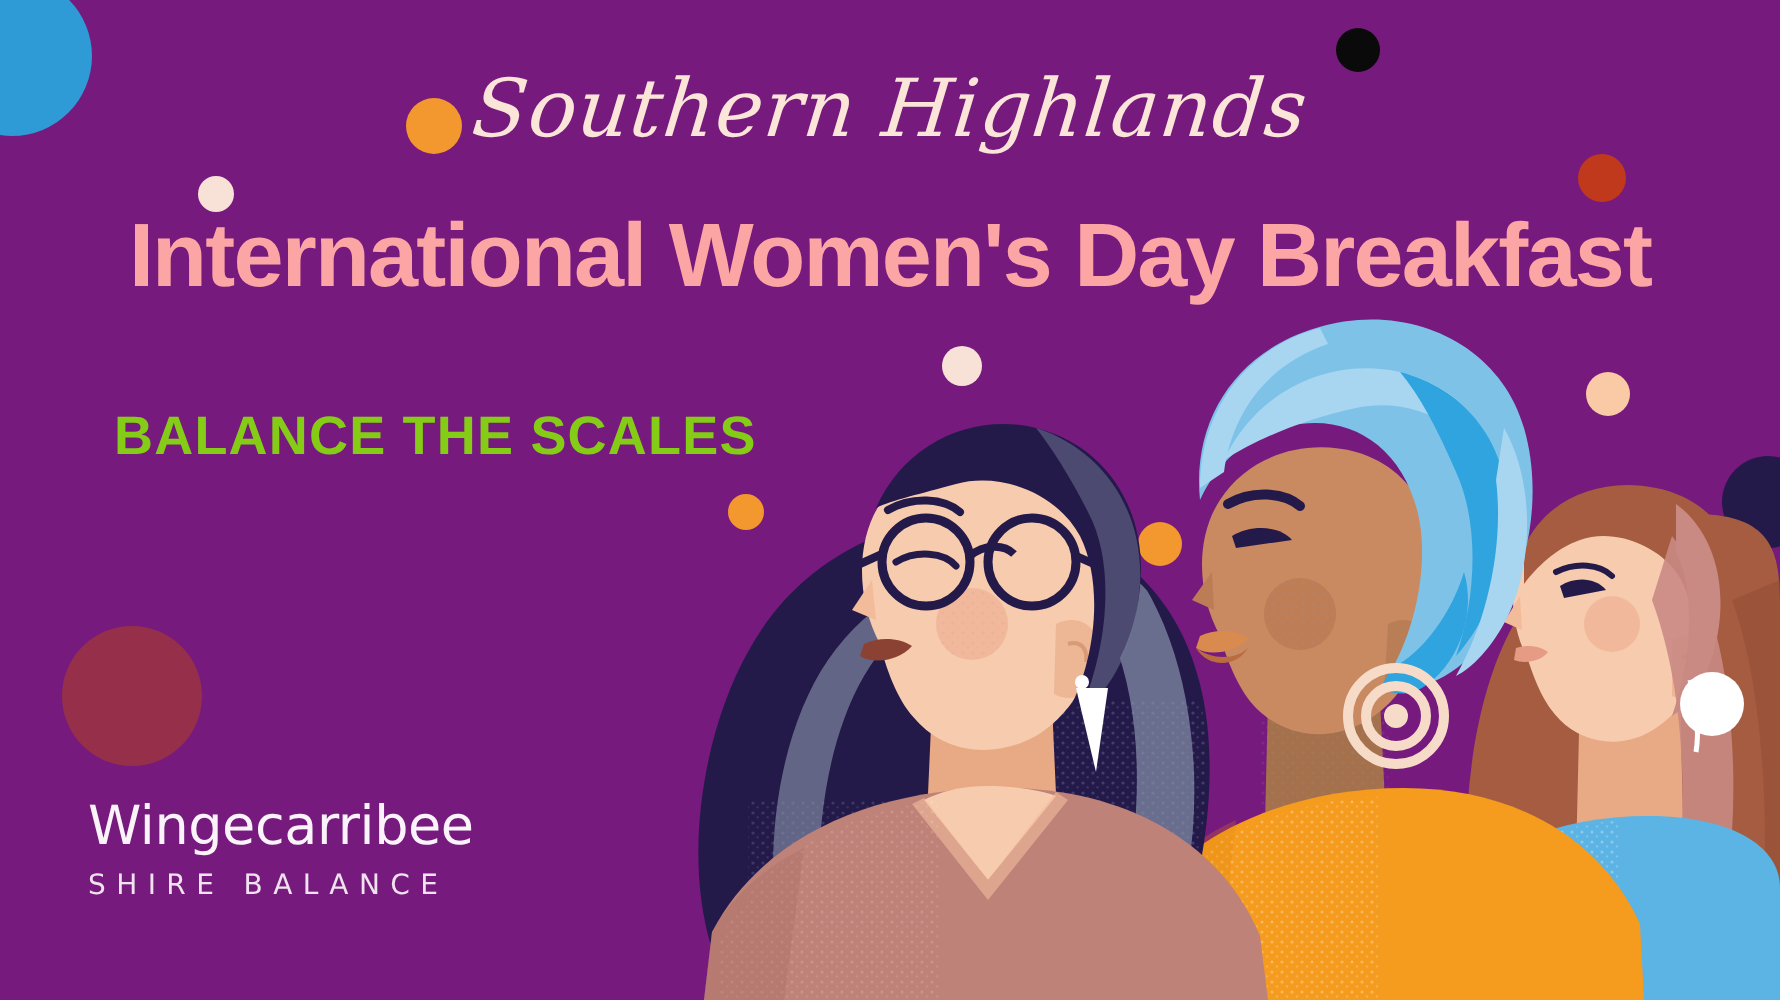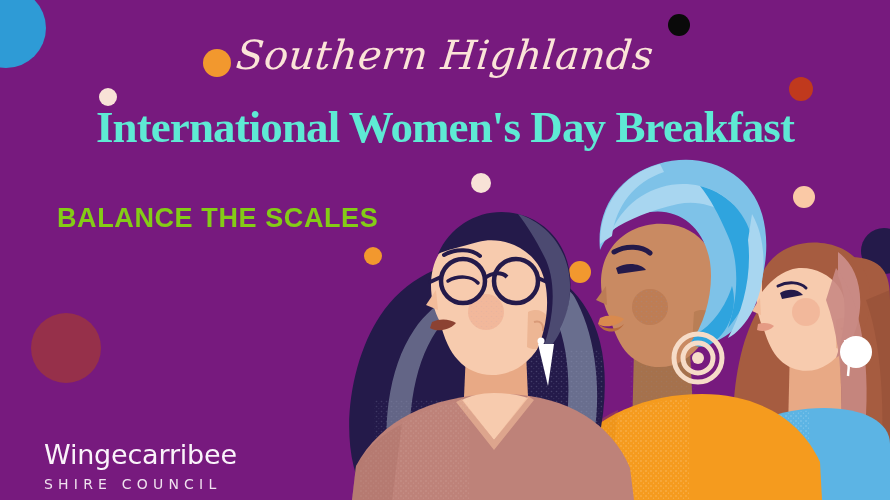--- a/index.html
+++ b/index.html
@@ -34,42 +34,42 @@
     letter-spacing:0.5px;
     line-height:1.05;
     white-space:nowrap;
     transform:skewX(-6deg);
   }
   .main-title {
     position:absolute;
     left:0; right:0;
     top:103px;
     text-align:center;
-    color:#5eead4;
-    font-family:Liberation Serif, serif;
+    color:#fca5a5;
+    font-family:Liberation Sans, sans-serif;
     font-weight:700;
     font-size:45px;
     letter-spacing:-0.9px;
     line-height:1.1;
     white-space:nowrap;
   }
   .sub-title {
     position:absolute;
     left:57px;
     top:203px;
     color:#84cc16;
     font-family:"Liberation Sans", sans-serif;
     font-weight:700;
     font-size:27px;
     letter-spacing:0.6px;
     white-space:nowrap;
   }
 
   
-  .logo { position:absolute; left:44px; top:400px;margin-top:41px; }
+  .logo { position:absolute; left:44px; top:400px; }
   .logo-word {
     color:#FAF3FA;
     font-family:"DejaVu Sans", sans-serif;
     font-weight:400;
     font-size:27px;
     letter-spacing:-0.2px;
     line-height:1;
     white-space:nowrap;
   }
   .logo-sub {
@@ -336,16 +336,16 @@
   </svg>
 
   <div class="script-title">Southern Highlands</div>
 
   <h1 class="main-title">International Women's Day Breakfast</h1>
 
   <div class="sub-title">BALANCE THE SCALES</div>
 
   <div class="logo">
     <div class="logo-word">Wingecarribee</div>
-    <div class="logo-sub">SHIRE COUNCIL</div>
+    <div class="logo-sub">SHIRE BALANCE</div>
   </div>
 
 </div>
 
 </body></html>

